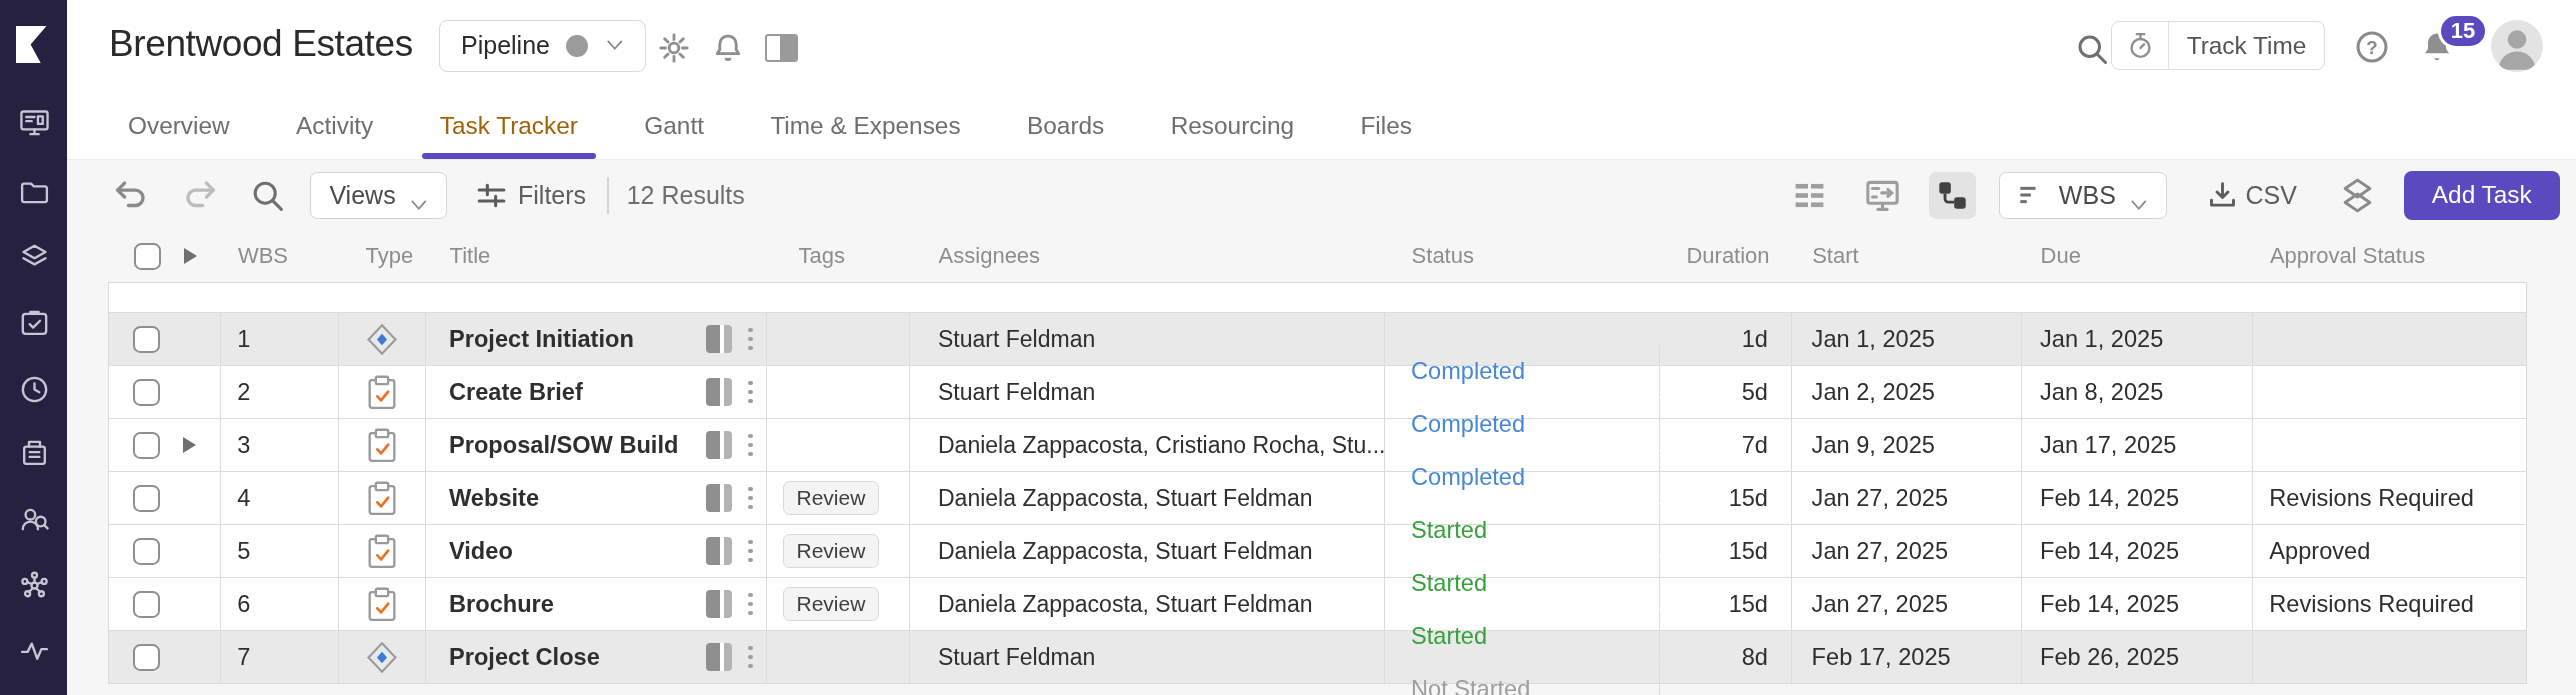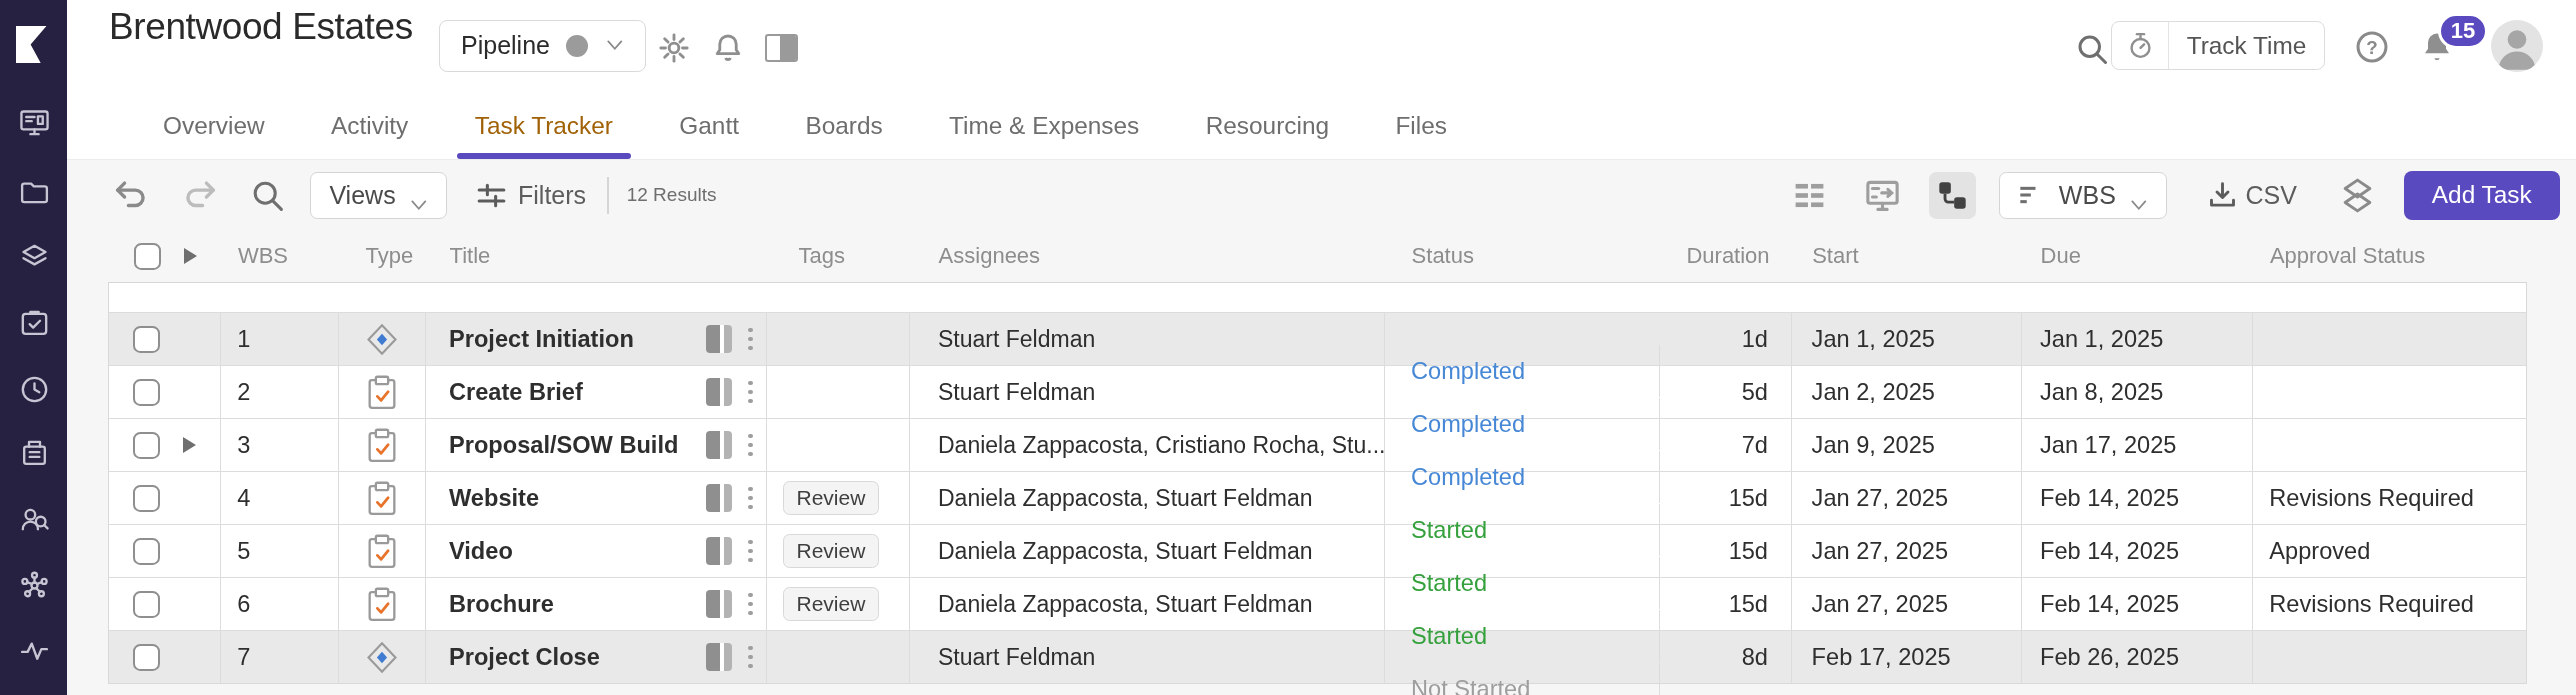--- a/index.html
+++ b/index.html
@@ -15,21 +15,21 @@
     background:var(--sidebar-bg,#262140); z-index:10; }
   .app-sidebar .logo { position:absolute; left:15.5px; top:26px; width:36px; height:37px;
     background:#fff; clip-path:polygon(0 0,86% 0,42% 50%,70% 100%,0 100%); }
   .side-icon { position:absolute; left:18px; width:33px; height:33px; }
   .side-icon svg { width:33px; height:33px; stroke:#c7c5d3; fill:none; stroke-width:1.7;
     stroke-linecap:round; stroke-linejoin:round; }
 
   
   .topbar { position:absolute; left:67px; top:0; right:0; height:160px; background:#fff;
     border-bottom:1.6px solid #ececec; }
-  .project-title { position:absolute; left:42px; top:6px; font-size:37px; font-weight:500;
+  .project-title { position:absolute; left:42px; top:23px; font-size:37px; font-weight:500;
     color:#2a2a2a; letter-spacing:-0.4px; }
   .status-pill { position:absolute; left:372px; top:19.6px; height:52px; border:1.6px solid #d9d9d9;
     border-radius:8.1px; background:#fff; display:flex; align-items:center; gap:16.3px; padding:0 21px; cursor:pointer; }
   .status-pill .lbl { font-size:25px; font-weight:500; color:#2b2b2b; }
   .health-dot { width:22px; height:22px; border-radius:50%; background:#9b9b9b; }
   .chev { width:19.6px; height:13px; }
   .chev svg { width:19.6px; height:13px; stroke:#8a8a8a; stroke-width:2.2; fill:none; stroke-linecap:round; }
   .hdr-ic { position:absolute; top:31px; width:34px; height:34px; }
   .hdr-ic svg { width:34px; height:34px; }
   .panel-toggle { position:absolute; top:34px; width:33px; height:28px; border:2.4px solid #9a9a9a;
@@ -48,39 +48,39 @@
   .bell-filled { position:absolute; right:121px; top:29px; width:36px; height:37px; }
   .notif-badge { position:absolute; right:88px; top:13px; min-width:47px; height:36px; padding:0 9.8px;
     background:var(--accent,#5a4abf); border:3.3px solid #fff; border-radius:19.6px; color:#fff;
     font-size:22px; font-weight:700; display:flex; align-items:center; justify-content:center; }
   .avatar { position:absolute; right:33px; top:19.6px; width:52px; height:52px; border-radius:50%;
     background:#e3e3e3; overflow:hidden; cursor:pointer; }
   .avatar svg { width:52px; height:52px; }
 
   
   .tabs { position:absolute; left:0; right:0; bottom:0; height:67px; display:flex;
-    align-items:center; padding-left:75px; }
+    align-items:center; padding-left:40px; }
   .tab { position:relative; height:67px; display:flex; align-items:center; padding:0 21px;
     margin-right:24.4px; font-size:24.4px; color:#6e6e6e; cursor:pointer; white-space:nowrap; }
   .tab.active { color:#a16207; font-weight:400; }
   .tab.active::after { content:""; position:absolute; left:3.3px; right:3.3px; bottom:0; height:6.5px;
     border-radius:4.1px; background:var(--accent,#5a4abf); }
 
   
   .toolbar { position:absolute; left:67px; top:160px; right:0; height:70px; display:flex;
     align-items:center; padding:0 16.3px 0 46px; }
   .tb-ic { width:37px; height:37px; flex:0 0 auto; cursor:pointer; }
   .tb-ic svg { width:37px; height:37px; }
   .views-pill, .wbs-pill { height:47px; background:#fff; border:1.6px solid #d4d4d4; border-radius:7.3px;
     display:flex; align-items:center; gap:13px; padding:0 18px; cursor:pointer; flex:0 0 auto; }
   .views-pill span, .wbs-pill span { font-size:25px; color:#4a4a4a; }
   .tb-filters { display:flex; align-items:center; gap:9.8px; cursor:pointer; flex:0 0 auto; }
   .tb-filters span { font-size:25px; color:#5c5c5c; font-weight:500; }
   .tb-divider { width:1.6px; height:37px; background:#d5d5d5; flex:0 0 auto; }
-  .results { width:122px; overflow:hidden; white-space:nowrap; font-size:19px; color:#6e6e6e; flex:0 0 auto; }
+  .results { width:122px; overflow:hidden; white-space:nowrap; font-size:25px; color:#6e6e6e; flex:0 0 auto; }
   .tb-right { margin-left:auto; display:flex; align-items:center; }
   .dep-pill { width:47px; height:47px; background:#e3e3e3; border-radius:7.3px; display:flex;
     align-items:center; justify-content:center; cursor:pointer; }
   .dep-pill svg { width:33px; height:33px; }
   .csv { display:flex; align-items:center; gap:6px; cursor:pointer; }
   .csv span { font-size:25px; color:#5c5c5c; }
   .add-task { height:49px; padding:0 28px; background:var(--accent,#5a4abf); color:#fff; border:none;
     border-radius:8.1px; font-size:24.4px; font-family:inherit; cursor:pointer; }
 
   
@@ -273,24 +273,24 @@
     <div class="tab">
         <span>Activity</span>
       </div>
     <div class="tab active">
         <span>Task Tracker</span>
       </div>
     <div class="tab">
         <span>Gantt</span>
       </div>
     <div class="tab">
+        <span>Time &amp; Expenses</span>
+      </div>
+    <div class="tab">
         <span>Boards</span>
-      </div>
-    <div class="tab">
-        <span>Time &amp; Expenses</span>
       </div>
     <div class="tab">
         <span>Resourcing</span>
       </div>
     <div class="tab">
         <span>Files</span>
       </div>
   </div>
 </header>
 

